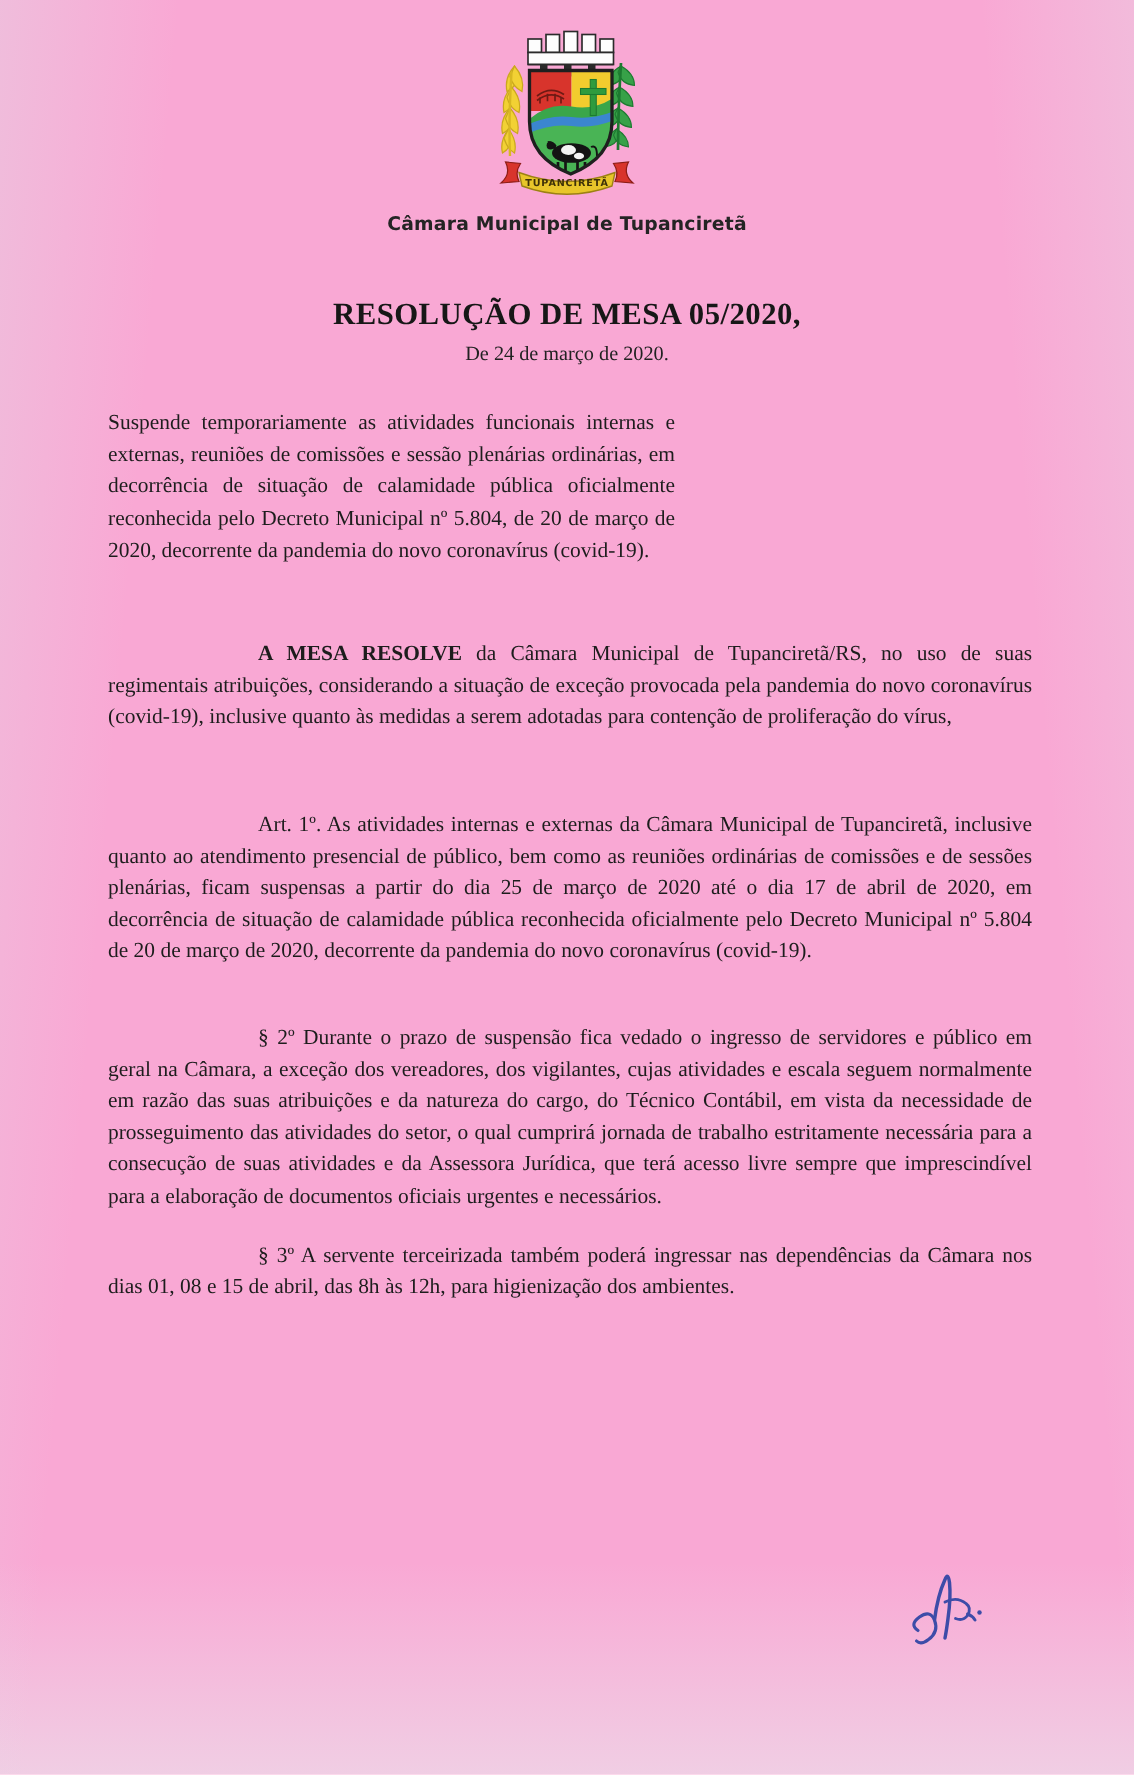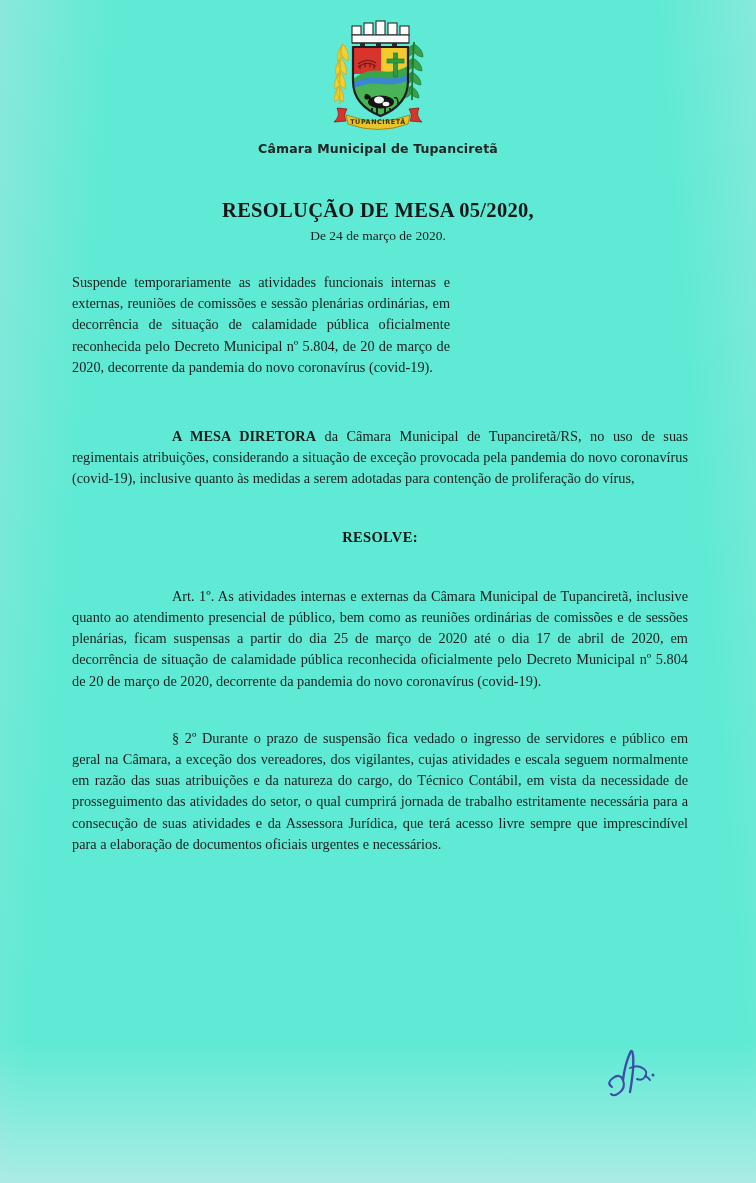--- a/index.html
+++ b/index.html
@@ -6,21 +6,21 @@
   html, body {
     margin: 0;
     padding: 0;
     background: #ffffff;
   }
   .page {
     position: relative;
     width: 756px;
     height: 1183px;
     margin: 0 auto;
-    background: #5eead4;
+    background: #f9a8d4;
     box-sizing: border-box;
     overflow: hidden;
     font-family: "Liberation Serif", "DejaVu Serif", serif;
     color: #1b1b1b;
   }
   
   .paper-texture {
     position: absolute;
     inset: 0;
     pointer-events: none;
@@ -221,39 +221,39 @@
     <div class="doc-title">RESOLUÇÃO DE MESA 05/2020,</div>
     <div class="doc-date">De 24 de março de 2020.</div>
   </div>
 
   <div class="body-col">
 
     <p class="para ementa">Suspende temporariamente as atividades funcionais internas e externas, reuniões de comissões e sessão plenárias ordinárias, em decorrência de situação de calamidade pública oficialmente reconhecida pelo Decreto Municipal nº 5.804, de 20 de março de 2020, decorrente da pandemia do novo coronavírus (covid-19).</p>
 
     <div class="gap-lg"></div>
 
-    <p class="para indent"><b class="caps">A MESA DIRETORA</b><span> da Câmara Municipal de Tupanciretã/RS, no uso de suas regimentais atribuições, considerando a situação de exceção provocada pela pandemia do novo coronavírus (covid-19), inclusive quanto às medidas a serem adotadas para contenção de proliferação do vírus,</span></p>
+    <p class="para indent"><b class="caps">A MESA RESOLVE</b><span> da Câmara Municipal de Tupanciretã/RS, no uso de suas regimentais atribuições, considerando a situação de exceção provocada pela pandemia do novo coronavírus (covid-19), inclusive quanto às medidas a serem adotadas para contenção de proliferação do vírus,</span></p>
 
     <div class="gap-md"></div>
 
-    <p class="resolve">RESOLVE:</p>
 
     <div class="gap-md"></div>
 
     <p class="para indent">Art. 1º. As atividades internas e externas da Câmara Municipal de Tupanciretã, inclusive quanto ao atendimento presencial de público, bem como as reuniões ordinárias de comissões e de sessões plenárias, ficam suspensas a partir do dia 25 de março de 2020 até o dia 17 de abril de 2020, em decorrência de situação de calamidade pública reconhecida oficialmente pelo Decreto Municipal nº 5.804 de 20 de março de 2020, decorrente da pandemia do novo coronavírus (covid-19).</p>
 
     <div class="gap-sm"></div>
 
 
     <div class="gap-sm"></div>
 
     <p class="para indent">§ 2º Durante o prazo de suspensão fica vedado o ingresso de servidores e público em geral na Câmara, a exceção dos vereadores, dos vigilantes, cujas atividades e escala seguem normalmente em razão das suas atribuições e da natureza do cargo, do Técnico Contábil, em vista da necessidade de prosseguimento das atividades do setor, o qual cumprirá jornada de trabalho estritamente necessária para a consecução de suas atividades e da Assessora Jurídica, que terá acesso livre sempre que imprescindível para a elaboração de documentos oficiais urgentes e necessários.</p>
 
     <div class="gap-sm"></div>
 
+    <p class="para indent">§ 3º A servente terceirizada também poderá ingressar nas dependências da Câmara nos dias 01, 08 e 15 de abril, das 8h às 12h, para higienização dos ambientes.</p>
   </div>
 
   <div class="signature-area">
     <span>
       <svg width="110" height="78" viewBox="0 0 110 78" xmlns="http://www.w3.org/2000/svg">
         <g fill="none" stroke="#3d4ca8" stroke-linecap="round" stroke-linejoin="round">
           <path d="M28 49 q-6 -4 1 -9 q7 -5 10 2 q3 8 -4 13 q-5 4 -8 1" stroke-width="2.1"></path>
           <path d="M39 42 q2 -16 7 -27 q2 -5 3 2 q1 10 -1 24 q-1 8 -2 13" stroke-width="2.3"></path>
           <path d="M46 30 q8 -4 14 1 q4 3 1 8 q-3 4 -8 2" stroke-width="1.9"></path>
           <path d="M61 38 q3 1 5 4" stroke-width="2.0"></path>

